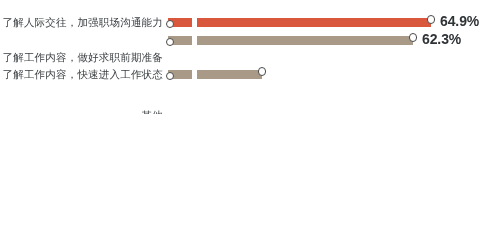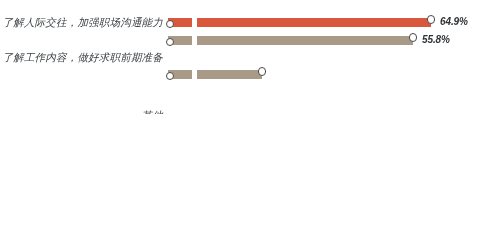--- a/index.html
+++ b/index.html
@@ -12,21 +12,20 @@
     height: 114px;
     background: #ffffff;
     font-family: "Liberation Sans", "DejaVu Sans", sans-serif;
     overflow: hidden;
   }
   #chart-root {
     position: relative;
     width: 500px;
     height: 114px;
     background: #ffffff;
-    font-style: italic;
   }
   .row {
     position: absolute;
     left: 0;
     width: 500px;
     height: 17px;
   }
   .row-label {
     position: absolute;
     right: 337px; 
@@ -78,21 +77,21 @@
     border-radius: 50%;
     background: #ffffff;
     border: 1.15px solid #4a4a4a;
     box-sizing: border-box;
   }
   .value-label {
     position: absolute;
     top: -1px;
     height: 17px;
     line-height: 17px;
-    font-size: 10px;
+    font-size: 14px;
     font-weight: bold;
     color: #2f3336;
     white-space: nowrap;
     letter-spacing: -0.1px;
   }
 </style>
 </head>
 <body>
 
 <div id="chart-root">
@@ -109,29 +108,30 @@
     </div>
   </div>
 
   <div class="row" style="top:32px;">
     <div class="bar-area">
       <div class="stub" style="background:#a99a87;">
         <span class="stub-circle"></span>
       </div>
       <div class="mainbar" style="width:216px;background:#a99a87;"></div>
       <span class="end-circle" style="left:241px;"></span>
-      <span class="value-label" style="left:254px;">55.8%</span>
+      <span class="value-label" style="left:254px;">62.3%</span>
     </div>
   </div>
 
   <div class="row" style="top:49px;">
     <div class="row-label">了解工作内容，做好求职前期准备</div>
   </div>
 
   <div class="row" style="top:66px;">
+    <div class="row-label">了解工作内容，快速进入工作状态</div>
     <div class="bar-area">
       <div class="stub" style="background:#a99a87;">
         <span class="stub-circle"></span>
       </div>
       <div class="mainbar" style="width:65px;background:#a99a87;"></div>
       <span class="end-circle" style="left:90px;"></span>
     </div>
   </div>
 
   <div class="row" style="top:84px;margin-top:23px;">

